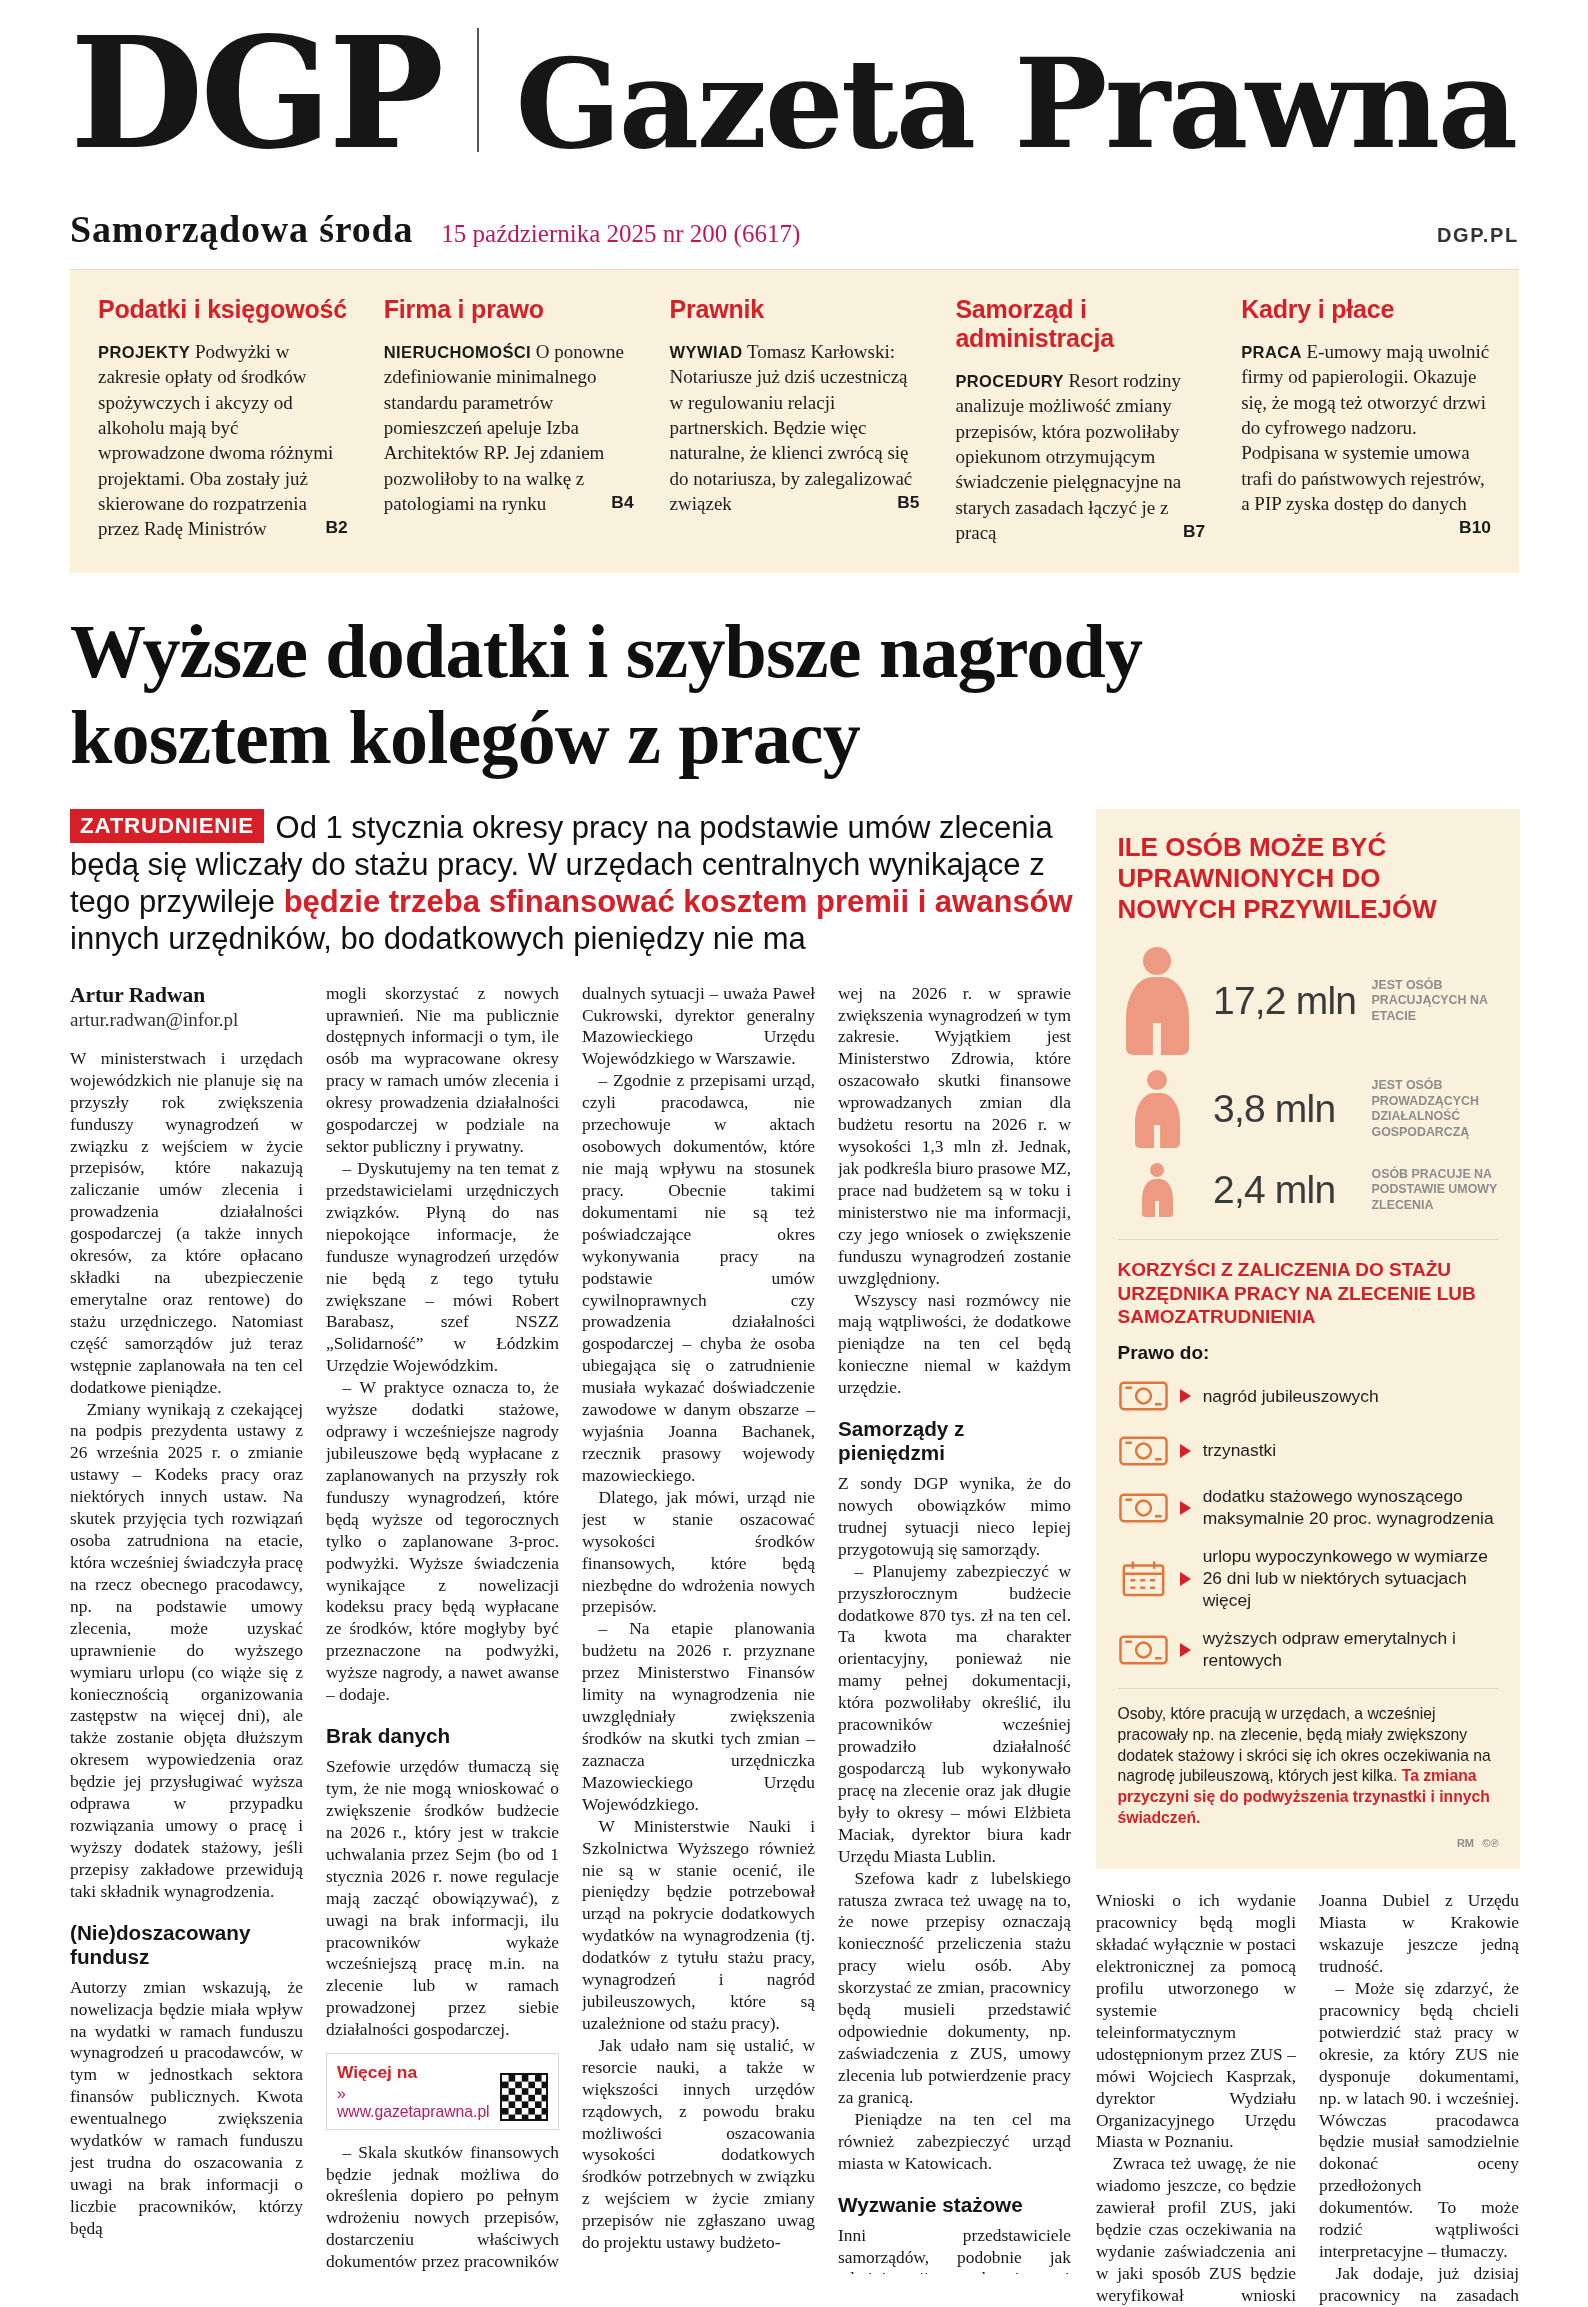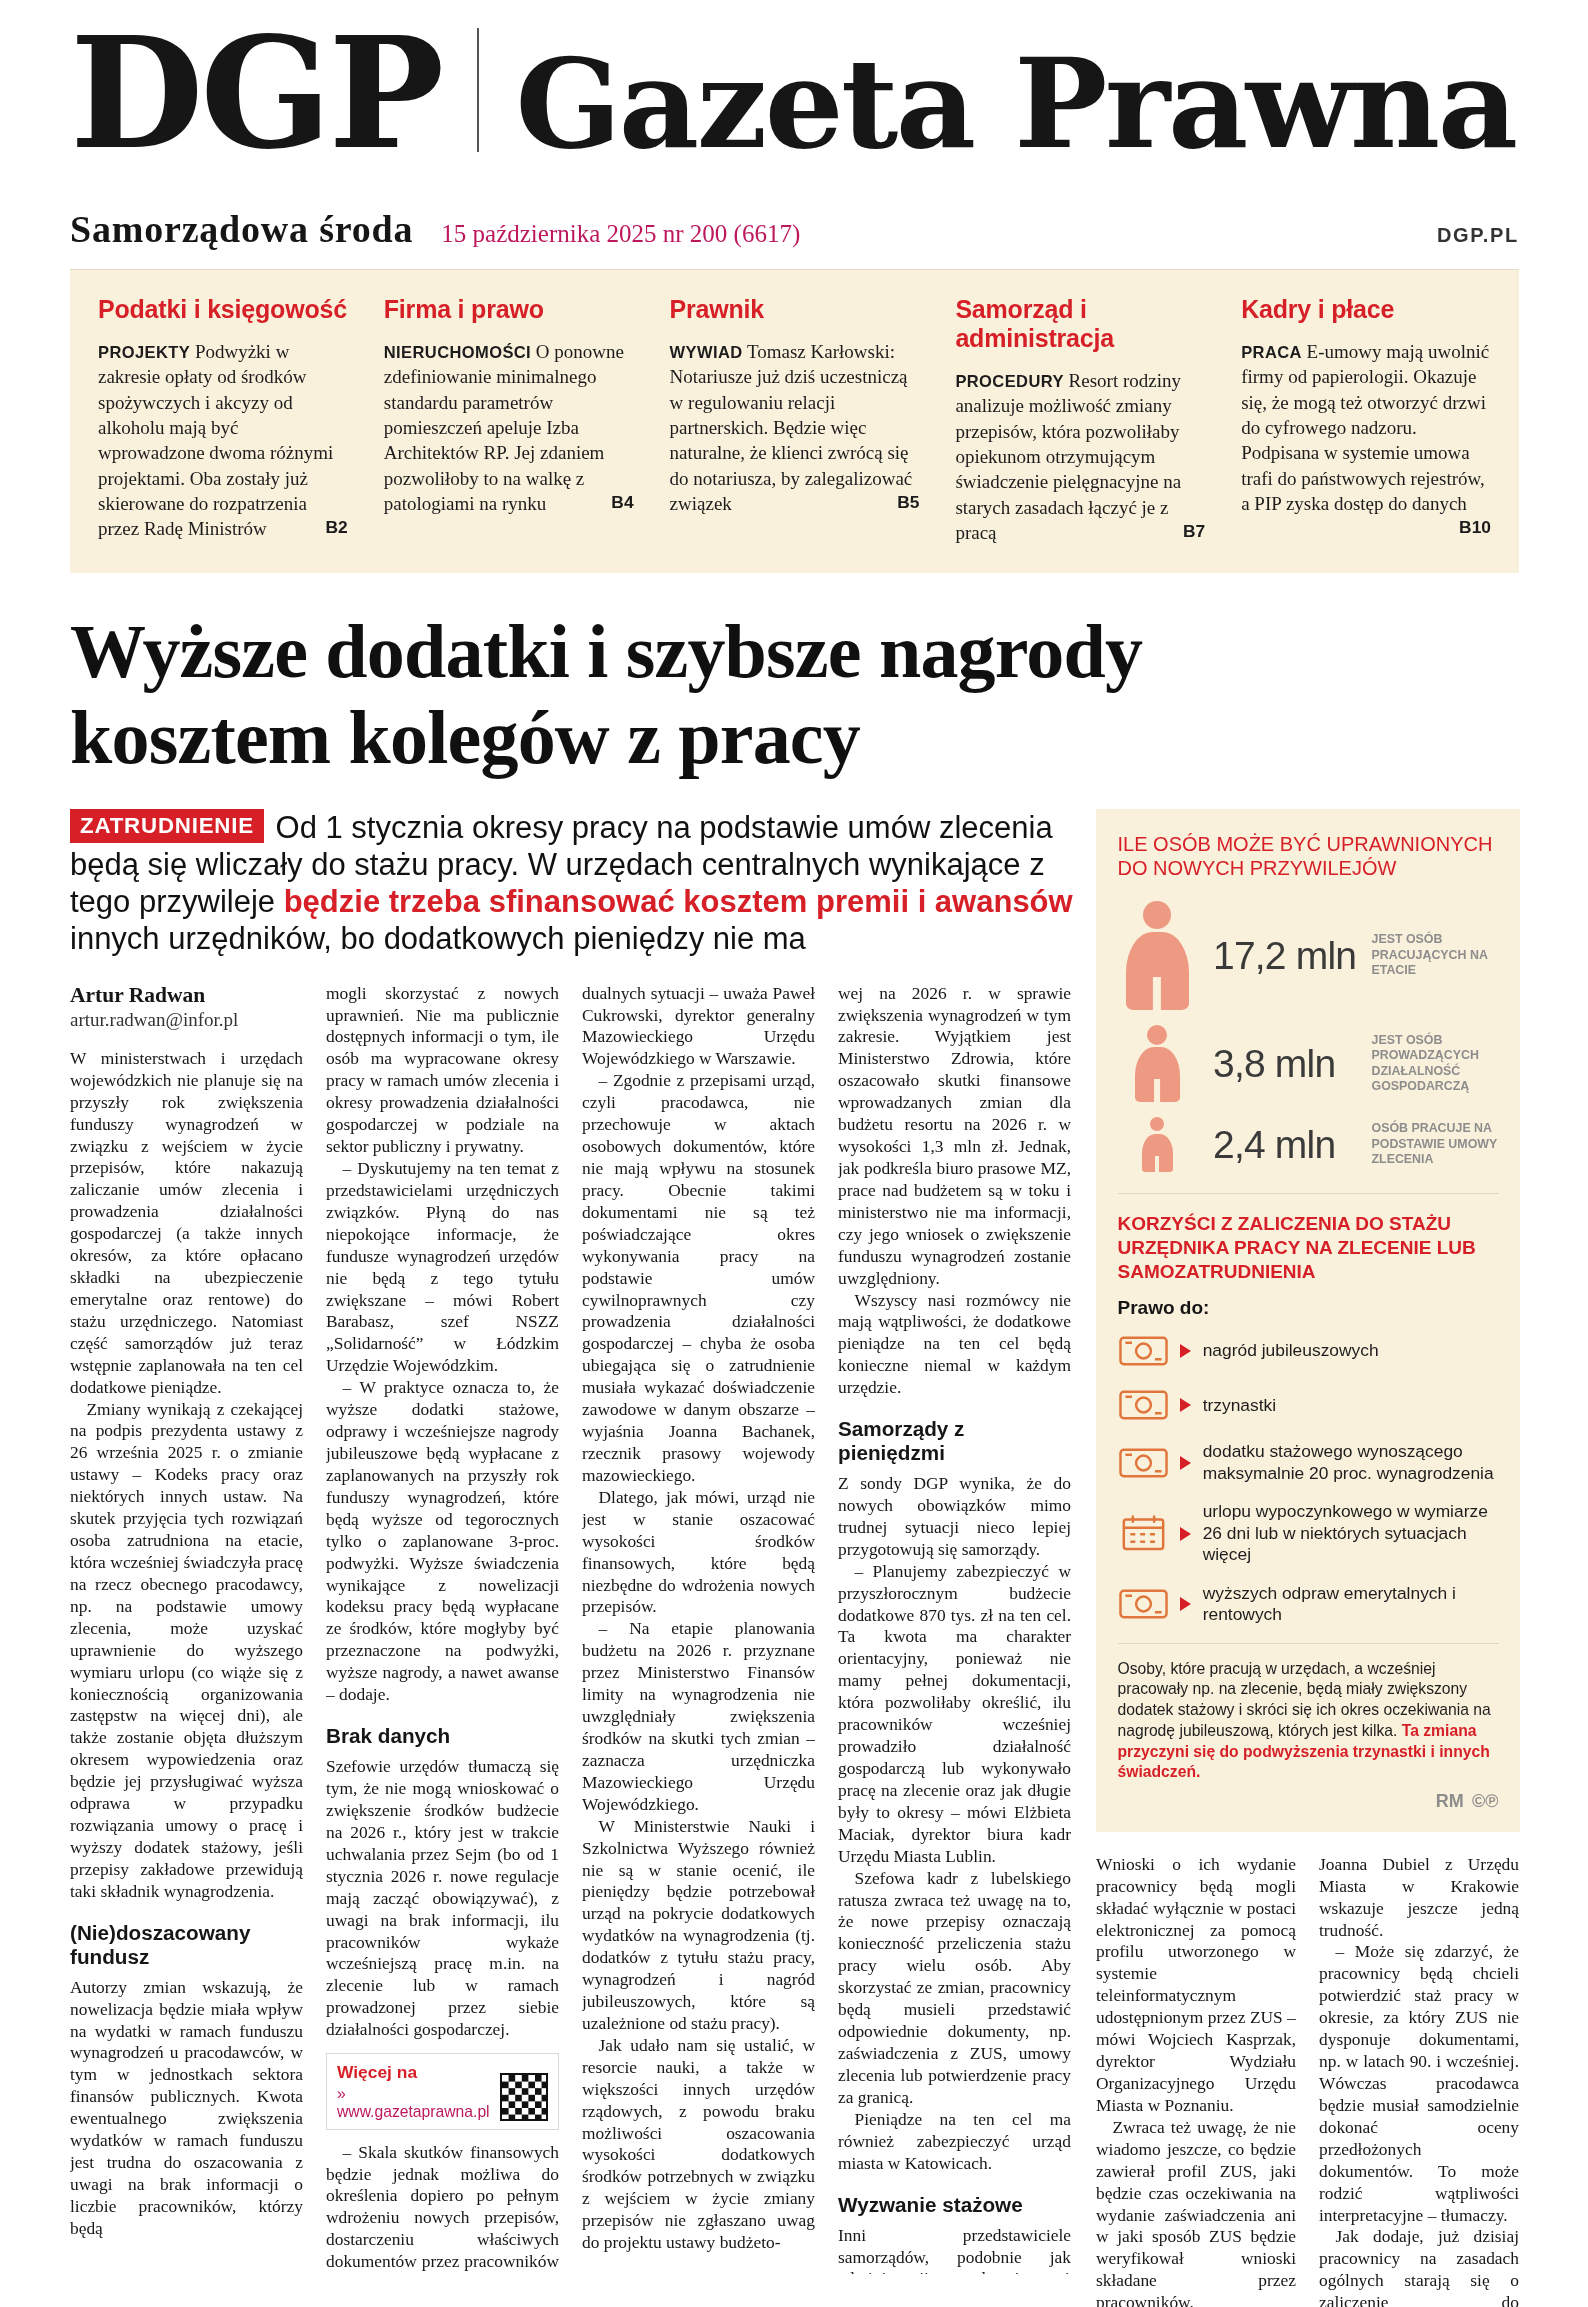--- a/index.html
+++ b/index.html
@@ -60,40 +60,40 @@
   .col h4 + p{text-indent:0;}
 
   .more-box{display:flex;align-items:flex-end;border:1.7px solid #d8d8d8;padding:8.3px 10px;margin:11.6px 0;background:#fff;}
   .more-text{display:flex;flex-direction:column;font-family:var(--sans);}
   .more-label{color:var(--accent);font-weight:700;font-size:17.4px;}
   .more-url{font-size:15.7px;color:#be185d;margin-top:1.7px;}
   .qr{width:48px;height:48px;flex:none;border:2.5px solid #111;background:repeating-conic-gradient(#111 0% 25%, #fff 0% 50%);background-size:13.2px 13.2px;}
 
   
   .sidebar{background:var(--cream);padding:23px 21.5px 20px;font-family:var(--sans);}
-  .sb-title{color:var(--accent);font-weight:400;font-size:20px;line-height:1.2;margin-bottom:21.5px;}
+  .sb-title{color:var(--accent);font-weight:700;font-size:26px;line-height:1.2;margin-bottom:21.5px;}
   .stat-row{display:flex;align-items:center;gap:16.5px;margin-bottom:15px;}
   .person{display:flex;flex-direction:column;align-items:center;gap:2.5px;flex:none;width:79px;}
   .person .head{border-radius:50%;background:var(--salmon);}
   .person .torso{background:var(--salmon);border-radius:42% 42% 12% 12% / 52% 52% 8% 8%;position:relative;}
   .person .torso::after{content:"";position:absolute;left:50%;transform:translateX(-50%);bottom:0;width:13%;height:42%;background:var(--cream);}
   .person.lg .head{width:28px;height:28px;} .person.lg .torso{width:63px;height:78px;}
   .person.md .head{width:20px;height:20px;} .person.md .torso{width:45px;height:55px;}
   .person.sm .head{width:14px;height:14px;} .person.sm .torso{width:31px;height:38px;}
   .stat-value{font-size:39px;color:#3a3a3a;white-space:nowrap;flex:none;width:142px;letter-spacing:-0.8px;}
   .stat-label{font-size:12.4px;font-weight:700;color:#8d8d8d;line-height:1.25;text-transform:uppercase;}
   .sb-benefits-title{color:var(--accent);font-weight:700;font-size:19px;line-height:1.25;margin:21.5px 0 13.2px;border-top:0.8px solid #e2d7bd;padding-top:18px;}
   .law-label{font-weight:700;font-size:19px;margin-bottom:13.2px;}
   .benefit{display:flex;align-items:center;gap:11.6px;margin-bottom:16.5px;}
   .b-icon{flex:none;width:51px;display:flex;justify-content:center;}
   .b-arrow{flex:none;width:0;height:0;border-top:7.4px solid transparent;border-bottom:7.4px solid transparent;border-left:11.6px solid var(--accent);}
   .b-text{font-size:17.4px;line-height:1.25;color:#1d1d1d;}
   .sb-note{font-size:15.7px;line-height:1.32;color:#1d1d1d;margin-top:8.3px;border-top:0.8px solid #e2d7bd;padding-top:15px;}
   .sb-note .hl{color:var(--accent);font-weight:700;}
-  .sb-credit{display:flex;justify-content:flex-end;gap:8.3px;align-items:flex-start;margin-top:8.3px;font-size:18px;color:#8d8d8d;font-weight:700;}
+  .sb-credit{display:flex;justify-content:flex-end;gap:8.3px;align-items:flex-start;margin-top:8.3px;font-size:11px;color:#8d8d8d;font-weight:700;}
 
   .right-cols{display:flex;gap:23px;margin-top:21.5px;height:604px;overflow:hidden;}
   .rcol{width:200px;flex:none;overflow:hidden;}
   .rcol p{font-size:17.4px;line-height:1.26;text-align:justify;text-indent:16.5px;hyphens:auto;-webkit-hyphens:auto;}
   .rcol p:first-of-type{text-indent:0;}
 </style>
 </head>
 <body>
 
 <div class="page">

